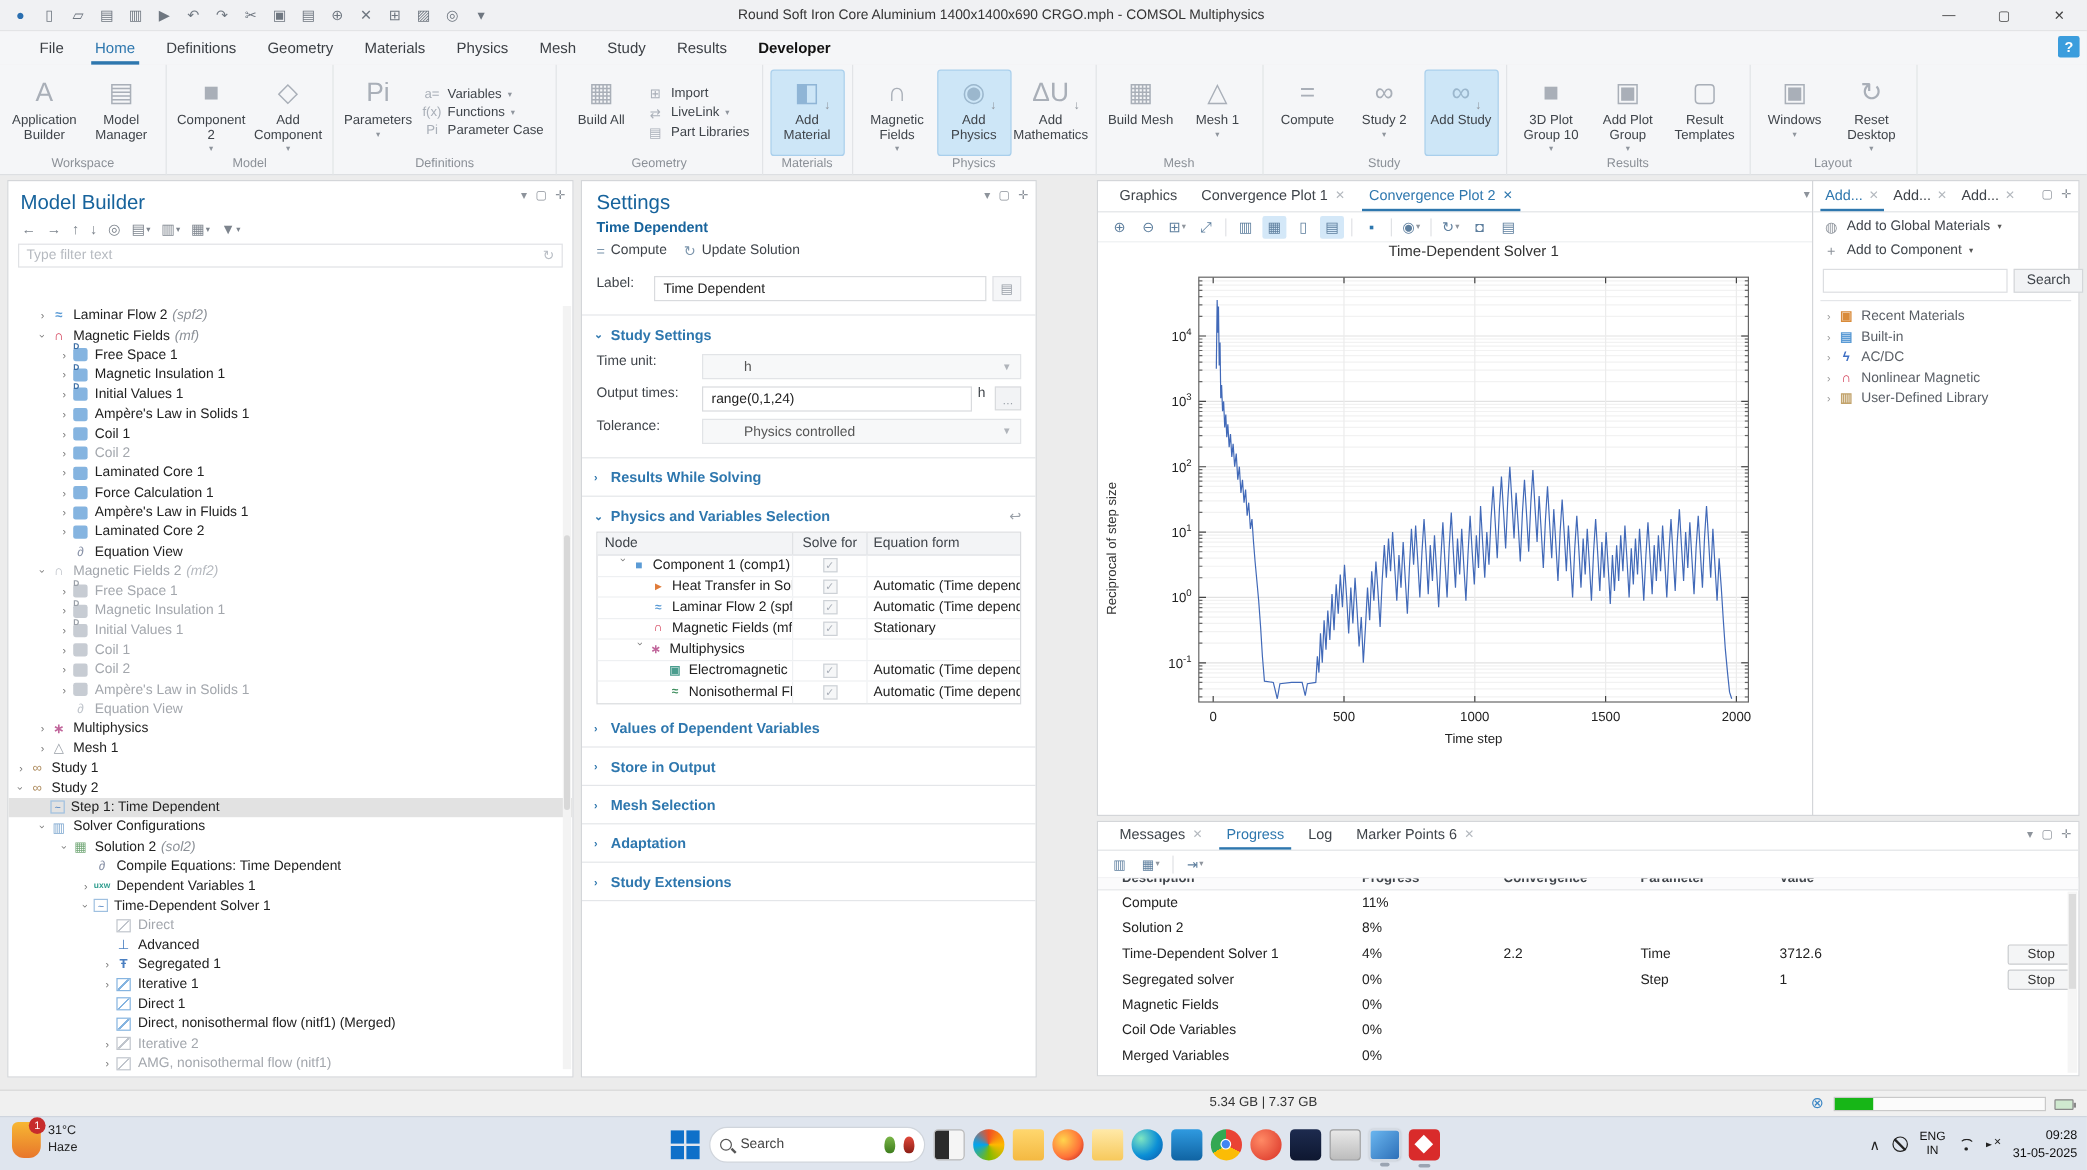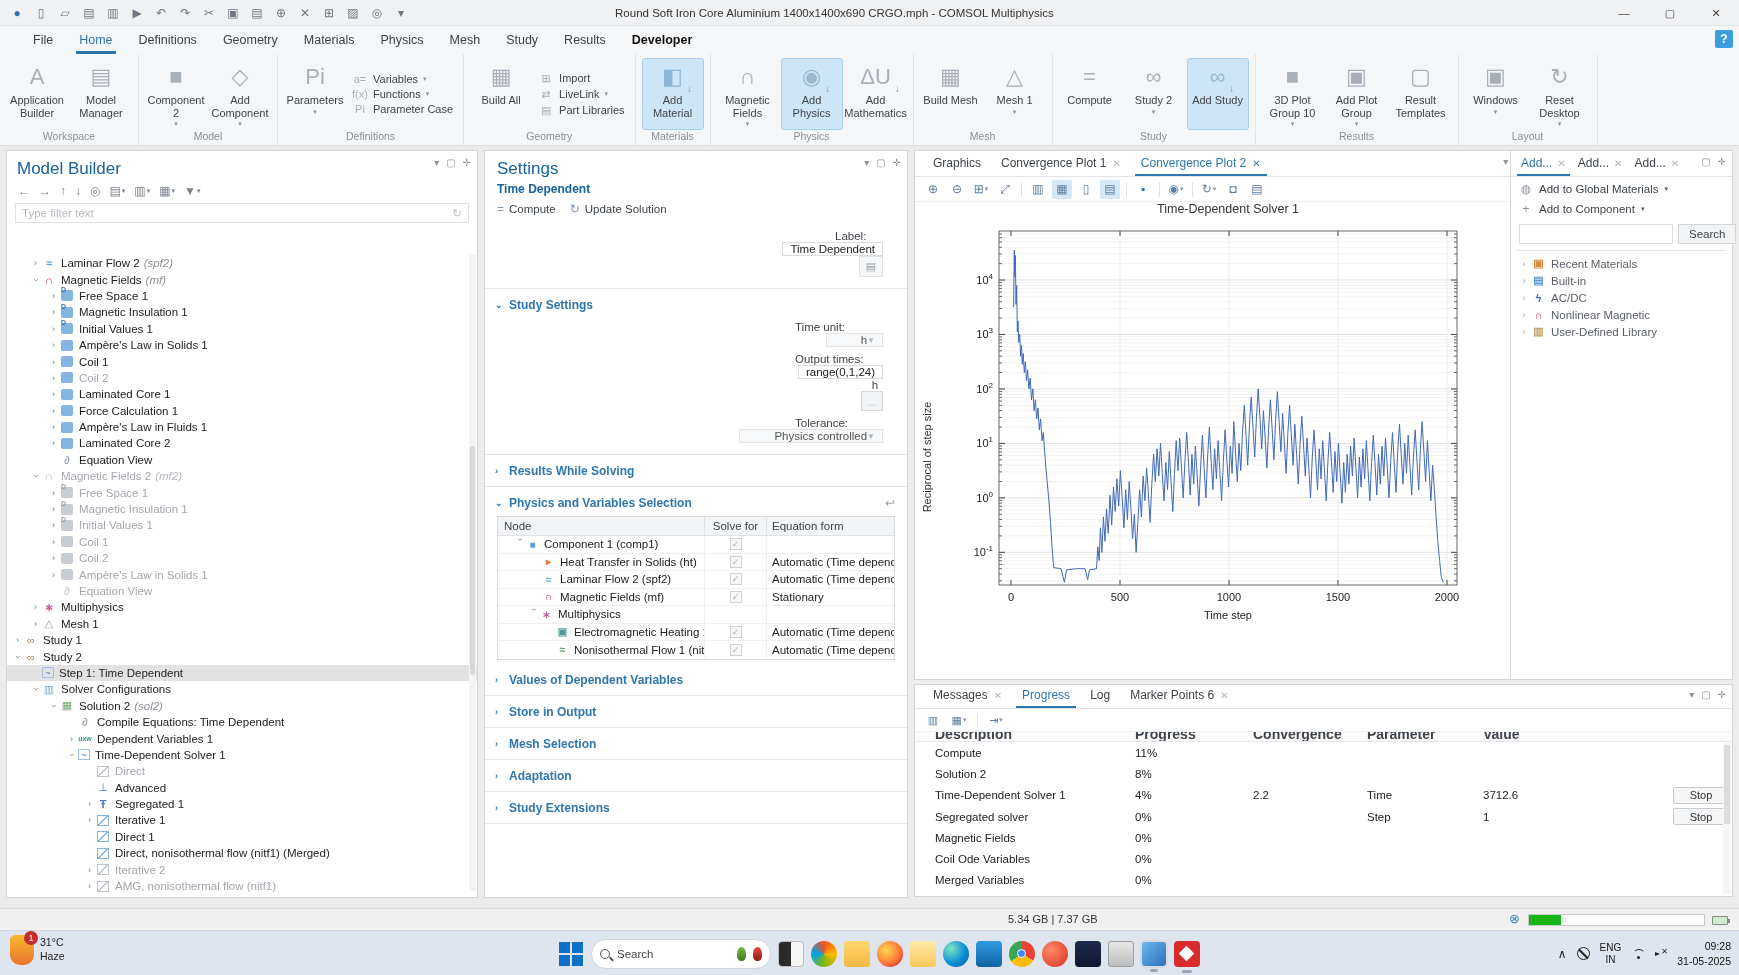--- a/index.html
+++ b/index.html
@@ -75,27 +75,27 @@
   .icn-box.dfeat { position:relative; }
   .icn-box.dfeat::after { content:"D"; position:absolute; left:0; top:-4px; font-size:7px; color:#3c6ea5; font-weight:bold; }
   .icn-box.dfeat.dimbox::after { color:#9aa0a8; }
   .icn-diag { width:12px; height:11px; border:1px solid #85b4e0;
     background:linear-gradient(135deg, transparent 44%, #85b4e0 44%, #85b4e0 56%, transparent 56%); }
   .icn-diag.dimbox { border-color:#c0c5cc; background:linear-gradient(135deg, transparent 44%, #c0c5cc 44%, #c0c5cc 56%, transparent 56%); }
   #mb-scroll { position:absolute; right:1px; top:104px; width:7px; bottom:6px; background:#f3f3f3; }
   #mb-scroll::after { content:""; position:absolute; left:1px; right:1px; top:30%; height:36%; background:#d8d8d8; border-radius:3px; }
 
   
-  #settings { left:484px; top:150px; width:424px; height:748px; }
+  #settings { left:484px; top:150px; width:380px; height:748px; }
   #st-title { color:#17639c; font-size:17px; padding:8px 12px 0 12px; }
   #st-sub { color:#17639c; font-size:12px; font-weight:bold; padding:3px 12px 4px 12px; }
   #st-toolbar { display:flex; align-items:center; gap:14px; padding:2px 12px 8px 12px; font-size:11.5px; color:#3f444a; }
   #st-toolbar .tbtn { display:flex; align-items:center; gap:5px; }
   #st-toolbar .tico { color:#7d96ad; font-size:12px; }
-  .frow { display:flex; align-items:flex-end; padding:3px 24px; font-size:11.5px; color:#3f444a;flex-direction:column; }
+  .frow { display:flex; align-items:flex-start; padding:3px 12px; font-size:11.5px; color:#3f444a; }
   .frow .flab { width:88px; flex:none; }
   .ffield { flex:1; height:21px; border:1px solid #d9dbde; background:#fff; display:flex; align-items:center;
     padding:0 7px; color:#222; }
   .fcombo { flex:1; height:21px; border:1px solid #e2e4e7; background:#f7f8f9; display:flex; align-items:center;
     padding:0 7px 0 34px; color:#555; justify-content:space-between; }
   .fcombo .dd { color:#b0b4ba; font-size:8px; }
   .funit { width:16px; text-align:center; color:#3f444a; }
   .fbtn-range { width:22px; height:20px; border:1px solid #d9dbde; background:#f2f3f5; margin-left:3px;
     color:#9aa0a8; font-size:9px; display:flex; align-items:flex-end; justify-content:center; }
   .fbtn-note { width:24px; height:21px; border:1px solid #e0e2e5; background:#f5f6f8; margin-left:5px;
@@ -154,21 +154,21 @@
   #am-tree { margin:0 6px; border-top:1px solid #e4e6e9; padding-top:4px; }
   .am-row { height:17px; display:flex; align-items:center; font-size:11.5px; color:#5a5f66; }
   .am-row .arr { width:14px; text-align:center; color:#999; font-size:9px; }
   .am-row .mico { width:15px; height:13px; margin-right:5px; display:flex; align-items:center; justify-content:center; font-size:11px; }
 
   
   #bottom { left:914px; top:684px; width:819px; height:213px; }
   #bt-tools { height:23px; display:flex; align-items:center; gap:6px; padding-left:8px; color:#5e7f9e; border-bottom:1px solid #f0f1f3; }
   #bt-tools .gi { font-size:11px; }
   #prog-head { height:10px; overflow:hidden; border-bottom:1px solid #e6e8ea; position:relative; background:#fbfbfc; }
-  #prog-head .ph-in { position:absolute; left:0; right:0; top:-6px; display:flex; font-size:14px; font-weight:bold; color:#3f444a; }
+  #prog-head .ph-in { position:absolute; left:0; right:0; top:-6px; display:flex; font-size:11px; font-weight:bold; color:#3f444a; }
   .pcol1 { width:220px; padding-left:20px; flex:none; }
   .pcol2 { width:118px; flex:none; }
   .pcol3 { width:114px; flex:none; }
   .pcol4 { width:116px; flex:none; }
   .pcol5 { width:130px; flex:none; }
   .prow { height:21.3px; display:flex; align-items:center; font-size:11.5px; color:#222; }
   .prow .stopbtn { width:56px; height:17px; border:1px solid #c9cbce; background:#f4f5f6; border-radius:2px;
     display:flex; align-items:center; justify-content:center; font-size:11px; color:#333; margin-left:60px; }
   #bt-scroll { position:absolute; right:1px; top:58px; width:8px; bottom:2px; background:#f5f5f5; }
   #bt-scroll::after { content:""; position:absolute; left:1px; right:1px; top:2px; height:52%; background:#dcdcdc; }

